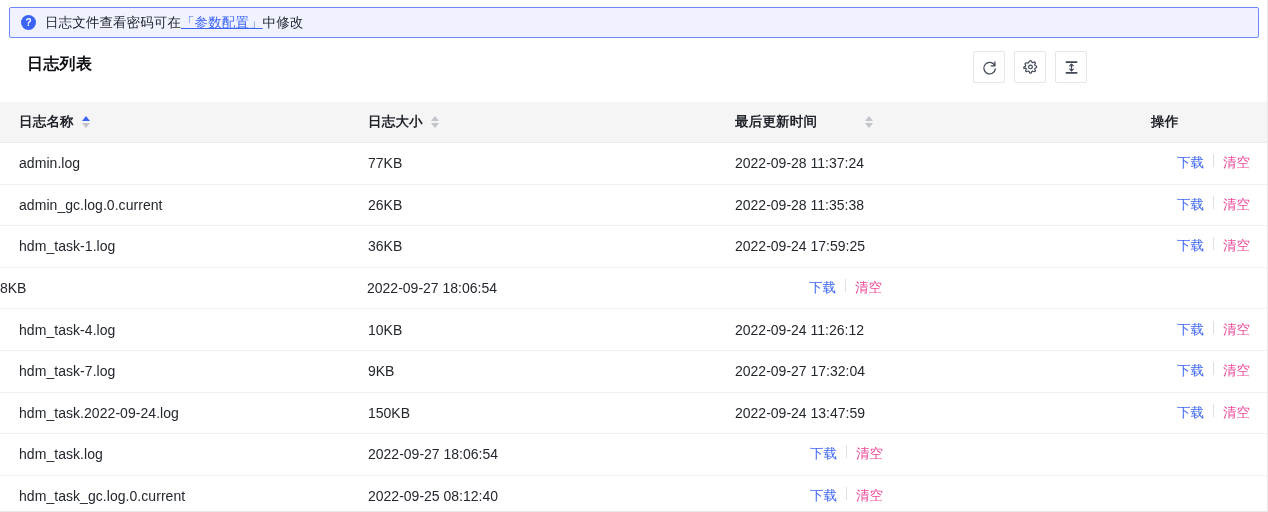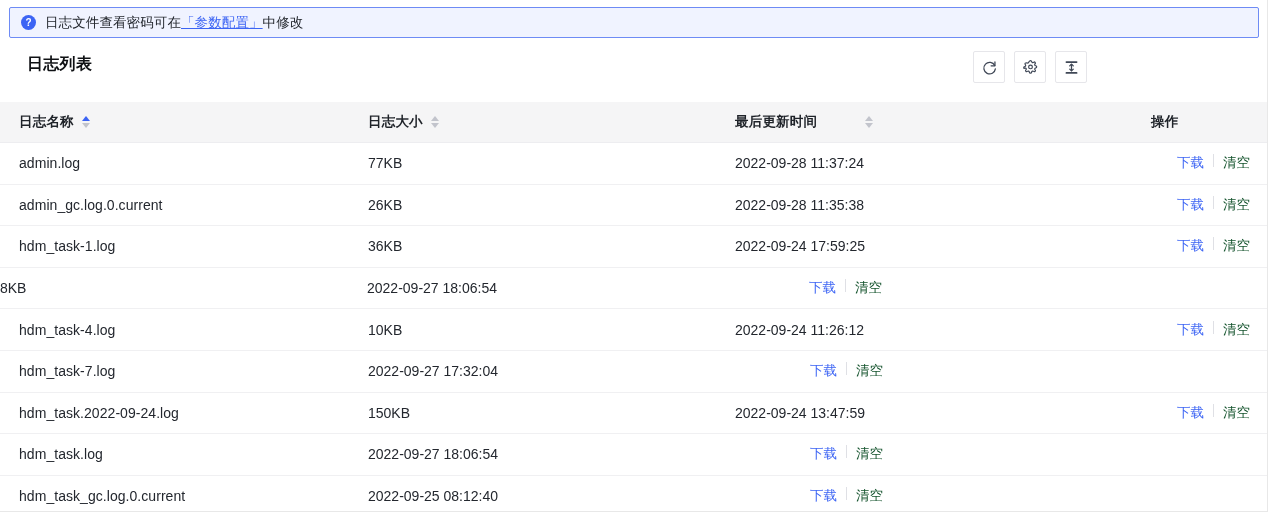--- a/index.html
+++ b/index.html
@@ -171,21 +171,21 @@
     padding-right: 18px;
     gap: 0;
   }
   .link-dl {
     color: #3c64f4;
     font-size: 13.5px;
     cursor: pointer;
     text-decoration: none;
   }
   .link-clear {
-    color: #14532d;
+    color: #ec4899;
     font-size: 13.5px;
     cursor: pointer;
     text-decoration: none;
   }
   .link-sep {
     width: 1px;
     height: 13px;
     background: #dfe0e5;
     margin: 0 9px;
   }
@@ -312,20 +312,21 @@
           <div class="td col-size">10KB</div>
           <div class="td col-time">2022-09-24 11:26:12</div>
           <div class="actions">
             <span class="link-dl">下载</span>
             <span class="link-sep"></span>
             <span class="link-clear">清空</span>
           </div>
         </div>
         <div class="tr">
           <div class="td col-name">hdm_task-7.log</div>
+          <div class="td col-size">9KB</div>
           <div class="td col-time">2022-09-27 17:32:04</div>
           <div class="actions">
             <span class="link-dl">下载</span>
             <span class="link-sep"></span>
             <span class="link-clear">清空</span>
           </div>
         </div>
         <div class="tr">
           <div class="td col-name">hdm_task.2022-09-24.log</div>
           <div class="td col-size">150KB</div>

